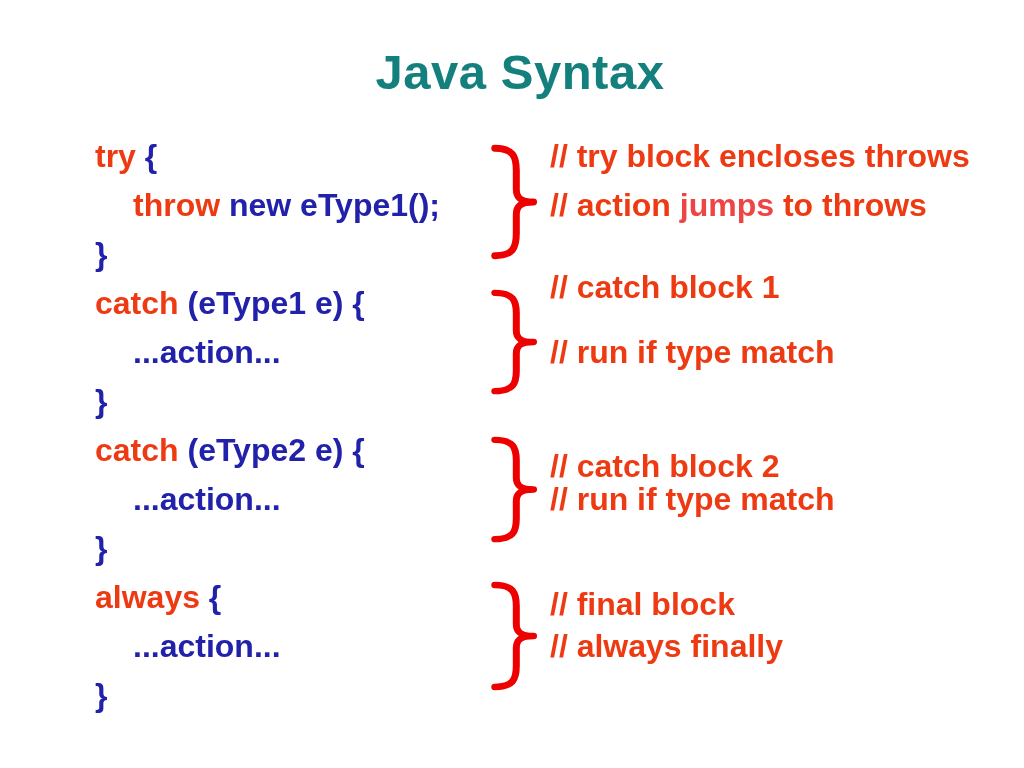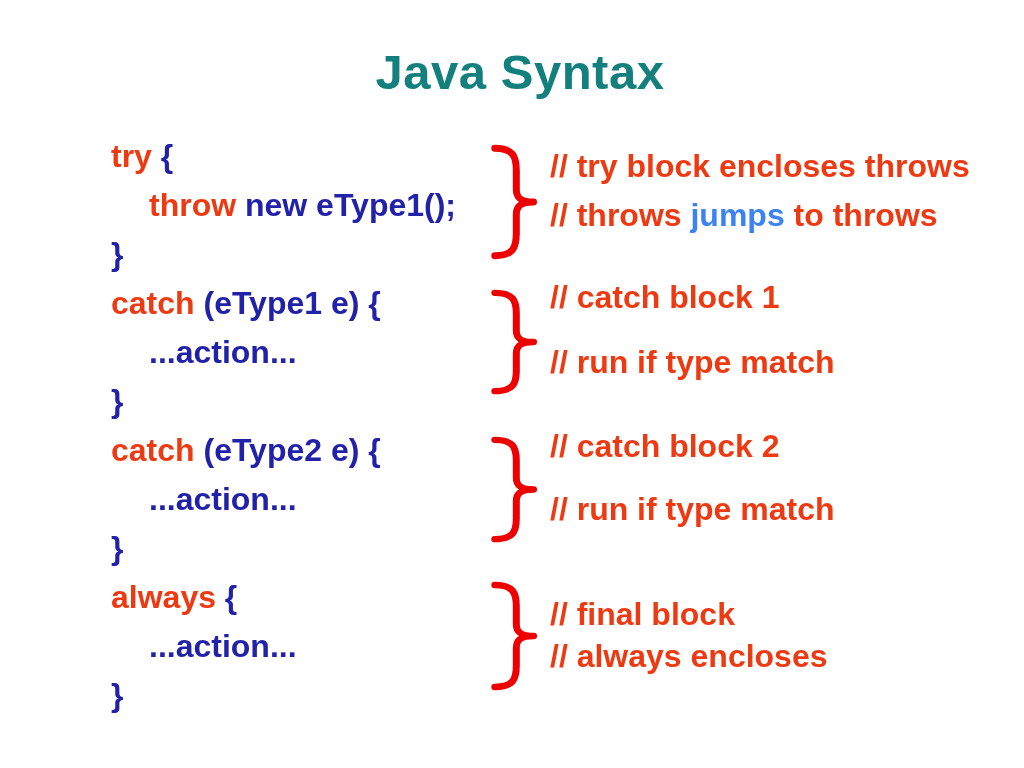--- a/index.html
+++ b/index.html
@@ -32,42 +32,40 @@
     position: absolute;
     left: 95px;
     top: 132px;
     width: 440px;
   }
   .code-line {
     height: 49px;
     line-height: 49px;
     font-size: 32px;
     white-space: pre;
-    margin-left: 16px;
   }
   .code-line.indent { padding-left: 38px; }
   .comment-col {
     position: absolute;
     left: 550px;
     top: 132px;
     width: 470px;
   }
   .comment-line {
     position: absolute;
     left: 0;
     height: 49px;
     line-height: 49px;
     font-size: 32px;
     white-space: pre;
-    margin-top: 10px;
   }
   .kw      { color: #EE3A12; white-space: pre; }
   .code    { color: #2121AA; white-space: pre; }
   .cm      { color: #EE3A12; white-space: pre; }
-  .cm-black{ color: #3b82f6; white-space: pre; }
+  .cm-black{ color: #ef4444; white-space: pre; }
   .brace {
     position: absolute;
     left: 484px;
     width: 56px;
   }
   .brace path {
     fill: none;
     stroke: #EE0000;
     stroke-width: 6.5;
     stroke-linecap: round;
@@ -91,27 +89,27 @@
     <div class="code-line"><span class="kw">catch </span><span class="code">(eType2 e) {</span></div>
     <div class="code-line indent"><span class="code">...action...</span></div>
     <div class="code-line"><span class="code">}</span></div>
     <div class="code-line"><span class="kw">always </span><span class="code">{</span></div>
     <div class="code-line indent"><span class="code">...action...</span></div>
     <div class="code-line"><span class="code">}</span></div>
   </div>
 
   <div class="comment-col">
     <div class="comment-line" style="top:0px"><span class="cm">// try block encloses throws</span></div>
-    <div class="comment-line" style="top:49px"><span class="cm">// throws </span><span class="cm-black">jumps</span><span class="cm"> to throws</span></div>
+    <div class="comment-line" style="top:49px"><span class="cm">// action </span><span class="cm-black">jumps</span><span class="cm"> to throws</span></div>
     <div class="comment-line" style="top:131px"><span class="cm">// catch block 1</span></div>
     <div class="comment-line" style="top:196px"><span class="cm">// run if type match</span></div>
-    <div class="comment-line" style="top:280px"><span class="cm">// catch block 2</span></div>
+    <div class="comment-line" style="top:310px"><span class="cm">// catch block 2</span></div>
     <div class="comment-line" style="top:343px"><span class="cm">// run if type match</span></div>
     <div class="comment-line" style="top:448px"><span class="cm">// final block</span></div>
-    <div class="comment-line" style="top:490px"><span class="cm">// always encloses</span></div>
+    <div class="comment-line" style="top:490px"><span class="cm">// always finally</span></div>
   </div>
 
   <svg class="brace" style="top:143px; height:118px" viewBox="0 0 52 112" preserveAspectRatio="none">
     <path d="M 10 5 C 27 5 30 13 30 26 L 30 44 C 30 52 34 56 46 56 C 34 56 30 60 30 68 L 30 86 C 30 99 27 107 10 107"></path>
   </svg>
   <svg class="brace" style="top:288px; height:108px" viewBox="0 0 52 112" preserveAspectRatio="none">
     <path d="M 10 5 C 27 5 30 13 30 26 L 30 44 C 30 52 34 56 46 56 C 34 56 30 60 30 68 L 30 86 C 30 99 27 107 10 107"></path>
   </svg>
   <svg class="brace" style="top:435px; height:109px" viewBox="0 0 52 112" preserveAspectRatio="none">
     <path d="M 10 5 C 27 5 30 13 30 26 L 30 44 C 30 52 34 56 46 56 C 34 56 30 60 30 68 L 30 86 C 30 99 27 107 10 107"></path>

